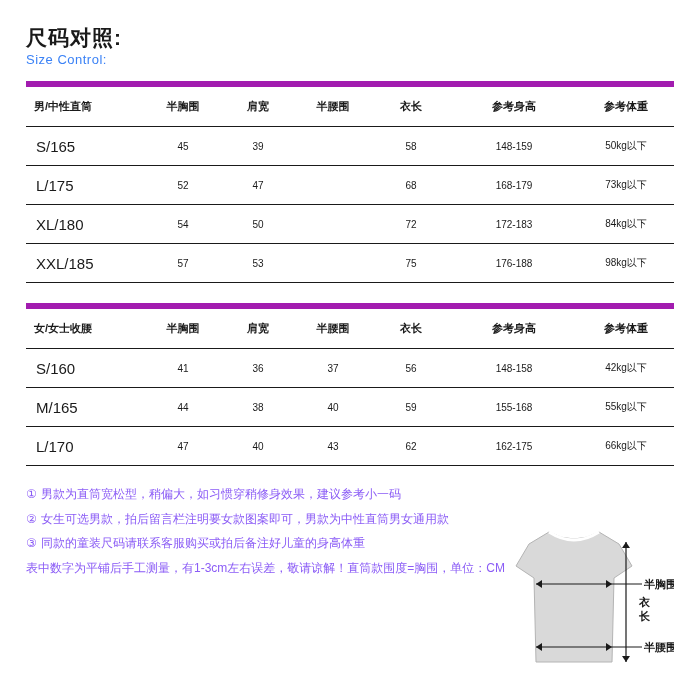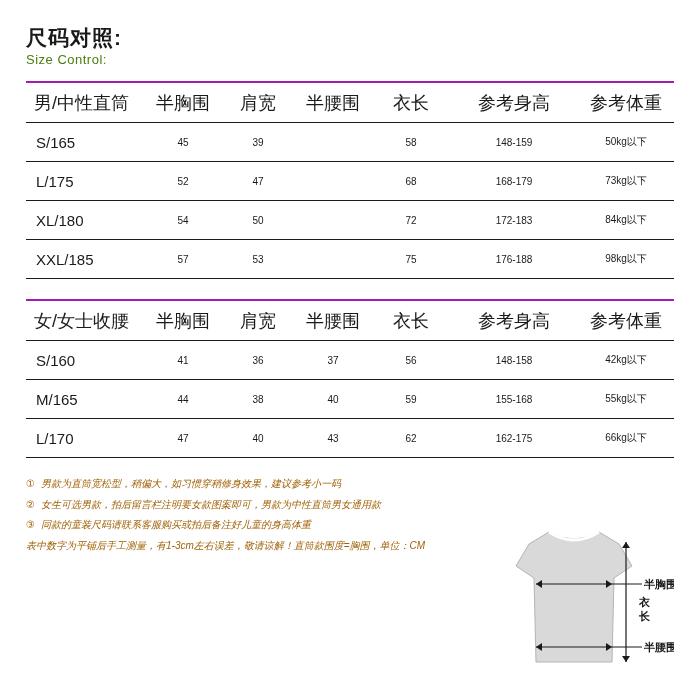--- a/index.html
+++ b/index.html
@@ -27,66 +27,65 @@
   }
   .title-cn {
     font-size: 21px;
     font-weight: 700;
     letter-spacing: 1px;
     color: #1a1a1a;
     line-height: 1.15;
   }
   .title-en {
     font-size: 13px;
-    color: #4d7c0f;
+    color: #3b82f6;
     letter-spacing: 0.5px;
     margin-top: 2px;
   }
   
   table.size-table {
     width: 648px;
     border-collapse: collapse;
     table-layout: fixed;
     font-size: 14.5px;
   }
   table.size-table td, table.size-table th {
     border-bottom: 1px solid #1a1a1a;
     height: 38px;
     text-align: center;
     font-weight: 400;
     padding: 0;
     vertical-align: middle;
   }
   table.size-table thead th {
-    border-top: 2px solid #a21caf;
-    font-weight: 400;
-    font-size: 18px;
+    border-top: 6px solid #a21caf;
+    font-weight: 700;
+    font-size: 11px;
     height: 39px;
   }
   table.size-table thead th.col-first {
     text-align: left;
     padding-left: 8px;
   }
   table.size-table tbody td.col-first {
     text-align: left;
     padding-left: 10px;
     font-size: 15px;
   }
   table.size-table tbody td {
     font-size: 10px;
   }
   .table-gap { height: 20px; }
   
   .notes {
     margin-top: 16px;
-    font-size: 10px;
-    color: #a16207;
+    font-size: 12px;
+    color: #8b5cf6;
     line-height: 2.05;
     width: 470px;
-    font-style: italic;
   }
   .note-line {
     white-space: nowrap;
   }
   .note-num {
     display: inline-block;
     width: 15px;
   }
   
   .diagram {

